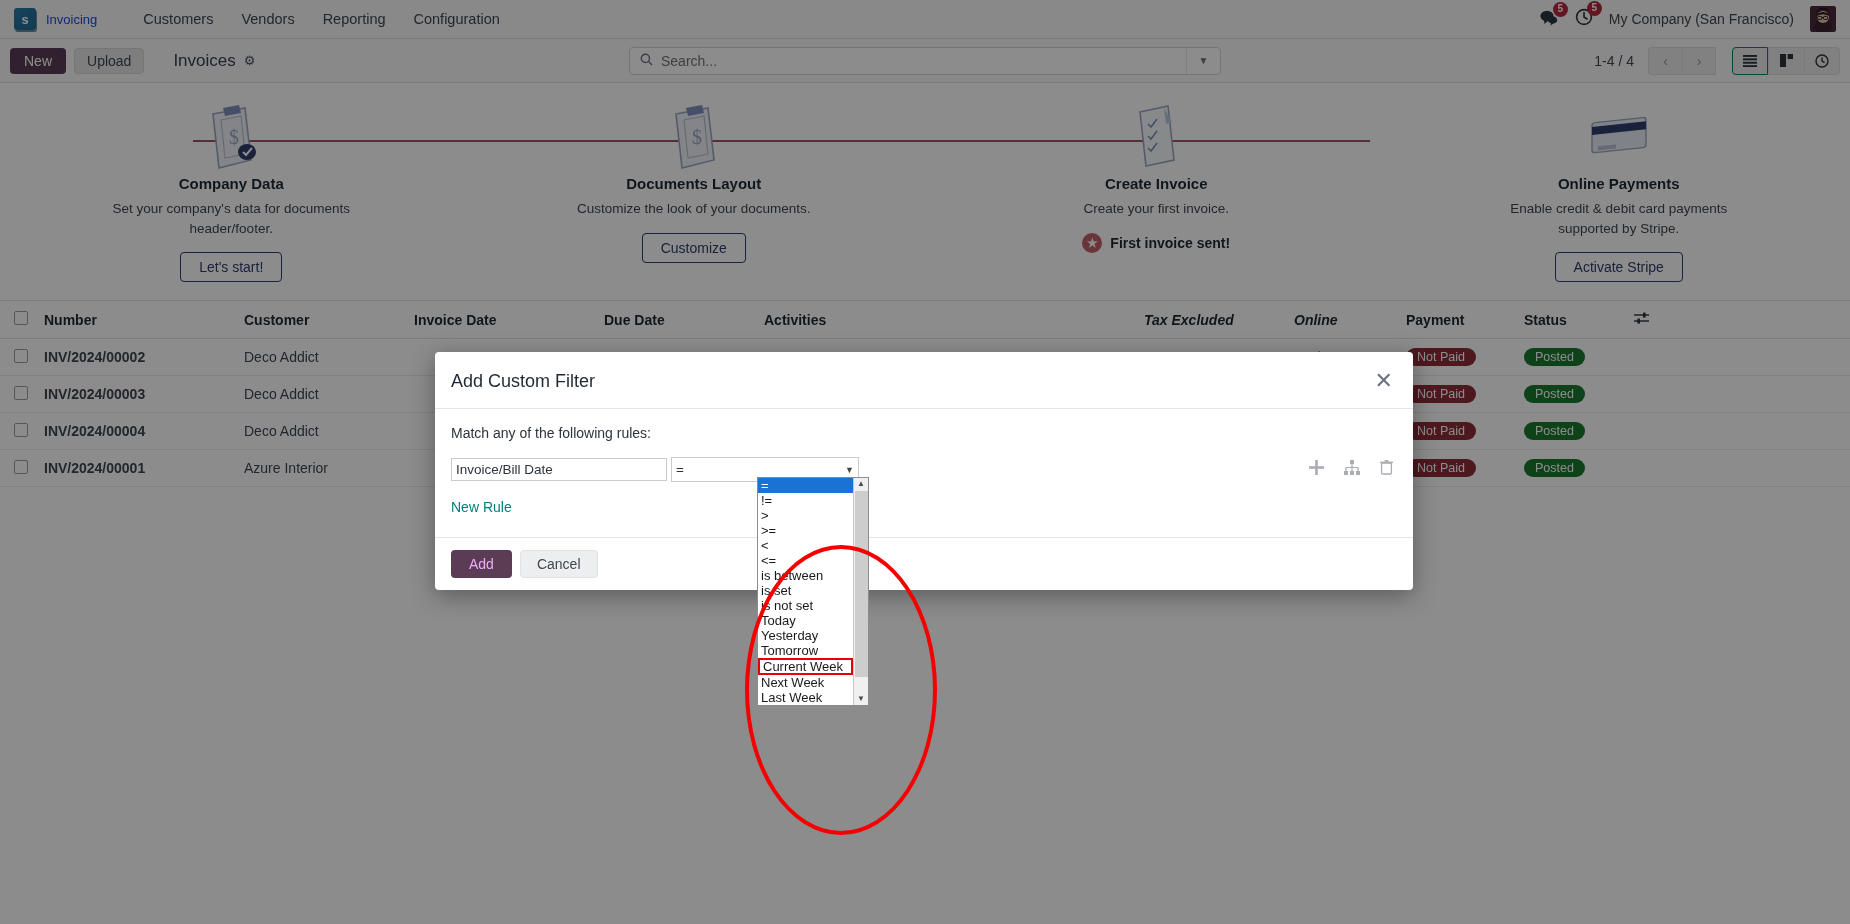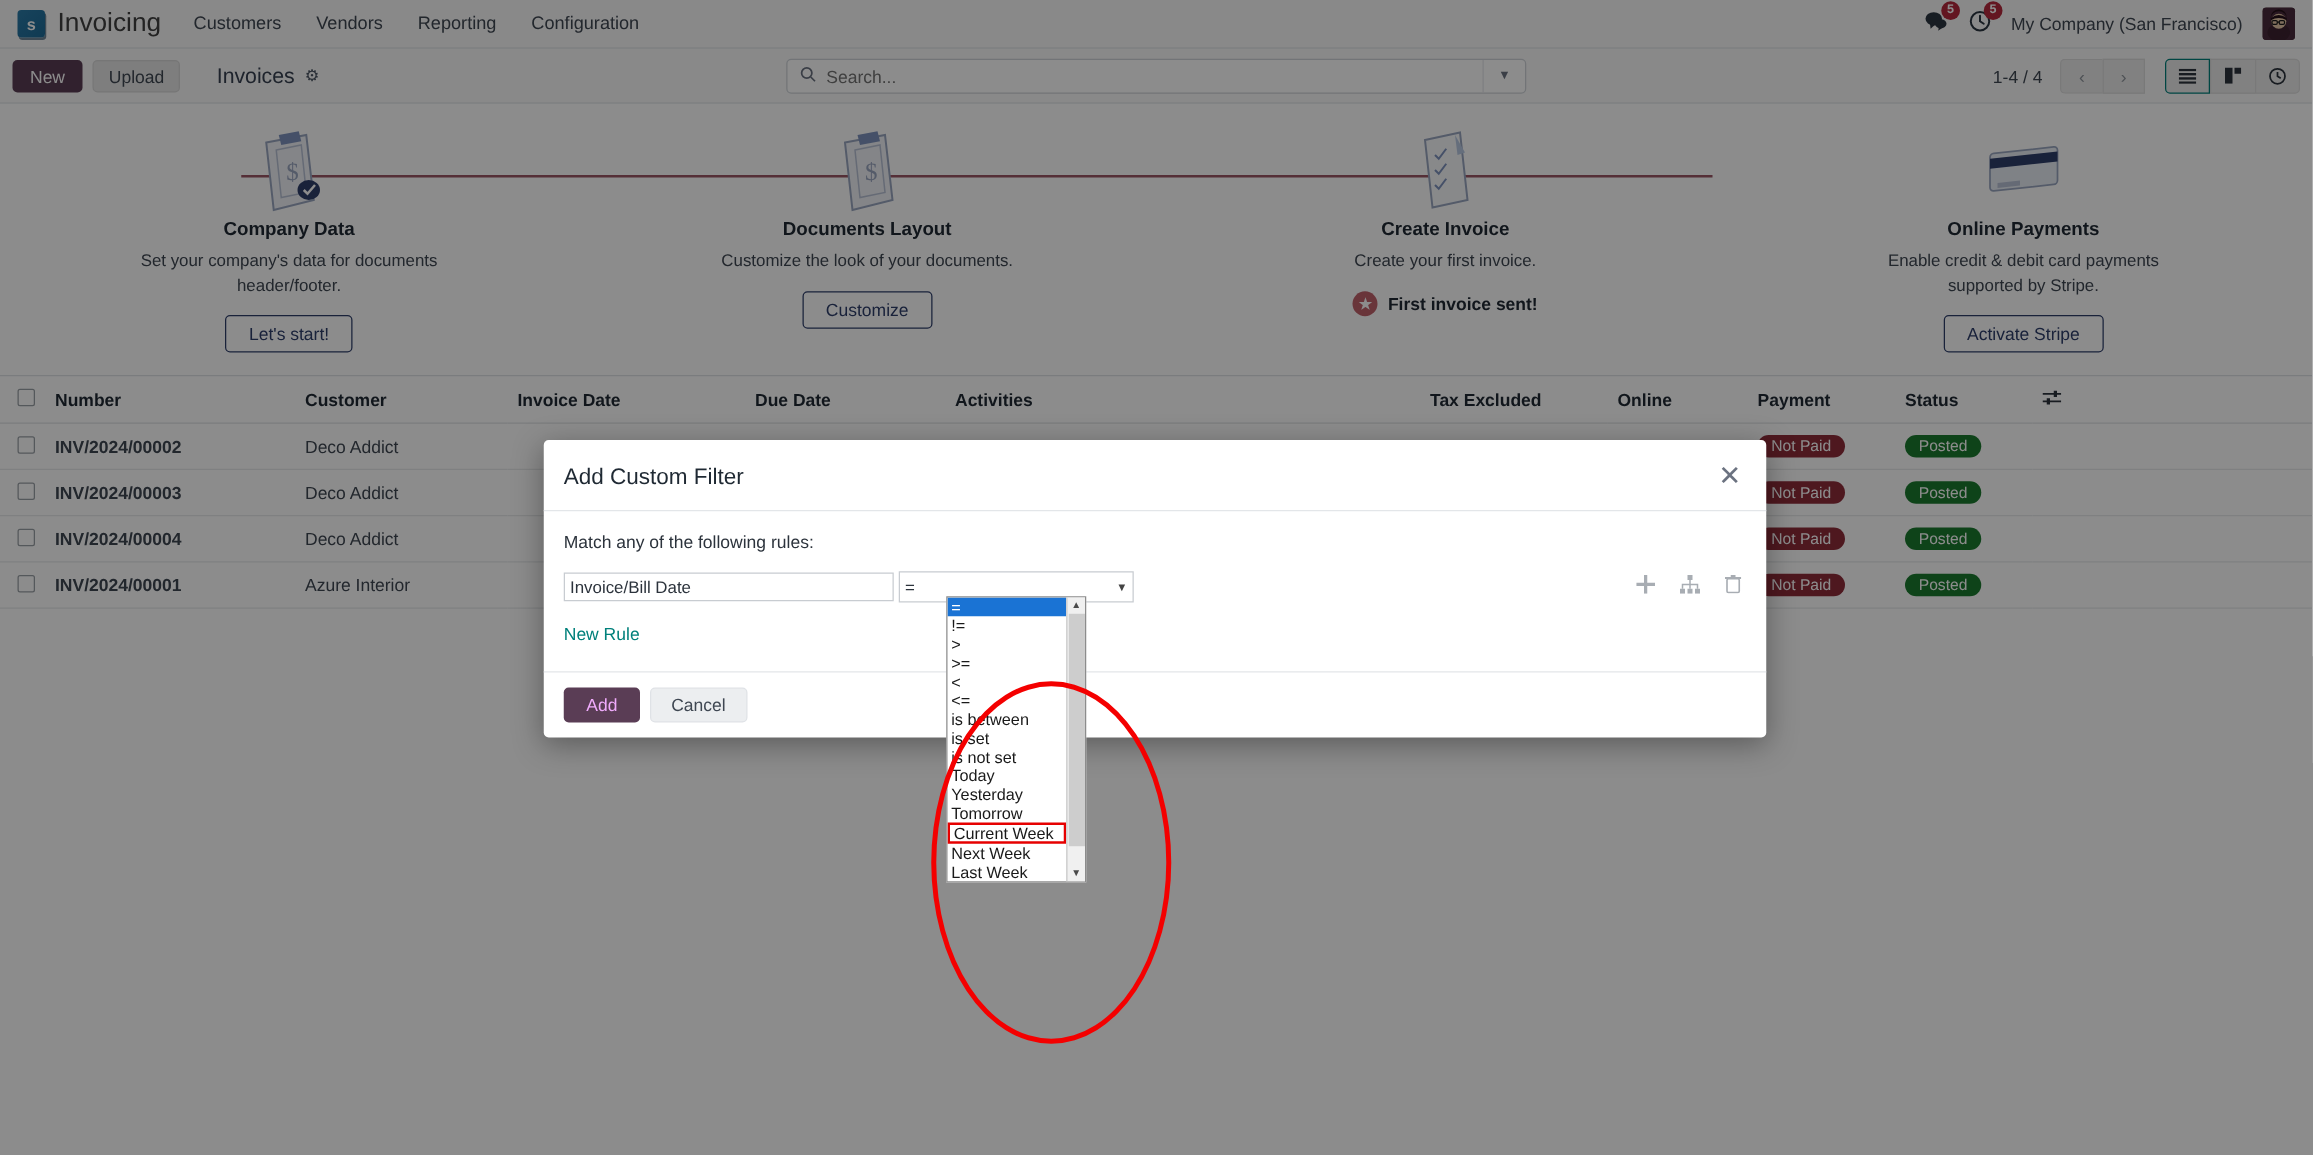--- a/index.html
+++ b/index.html
@@ -34,22 +34,22 @@
   .brand-logo {
     width: 22px; height: 22px;
     background: linear-gradient(135deg, #2b7ba8 0%, #1d6a96 100%);
     border-radius: 3px;
     display: flex; align-items: center; justify-content: center;
     color: #fff; font-weight: bold; font-size: 13px;
     margin: 0 10px 0 6px;
     box-shadow: 1px 2px 0 rgba(20,60,90,0.6);
   }
   .app-name {
-    font-size: 21px; color: #404040; font-weight: 400;
-    margin-right: 12px;
+    font-size: 13px; color: #1d4ed8; font-weight: 400;
+    margin-right: 32px;
   }
   .nav-item {
     font-size: 14.5px; color: #3f4752;
     padding: 0 14px; line-height: 39px;
     cursor: pointer; white-space: nowrap;
   }
   .nav-right {
     margin-left: auto; display: flex; align-items: center; gap: 16px;
     padding-right: 6px;
   }
@@ -176,21 +176,21 @@
     font-size: 14px; color: #1f2933; font-weight: bold;
     text-align: left; padding: 10px 8px; border-bottom: 1px solid #dfe2e6;
     white-space: nowrap;
   }
   table.olist td {
     font-size: 14px; color: #3f4752;
     padding: 9px 8px; border-bottom: 1px solid #e7e9ec;
     white-space: nowrap;
   }
   td.num { font-weight: bold; color: #2c333c; }
-  .ta-r { text-align: right; }
+  .ta-r { text-align: right; font-style: italic; }
   .chk {
     width: 14px; height: 14px; border: 1px solid #9aa0a6;
     border-radius: 2px; background: #fff; display: inline-block; cursor: pointer;
   }
   .pill {
     display: inline-block; border-radius: 11px;
     padding: 2px 11px; font-size: 12.5px; color: #fff; white-space: nowrap;
   }
   .pill-notpaid { background: #8e2c3a; }
   .pill-posted { background: #1a7a2e; }
@@ -216,21 +216,21 @@
   }
   .modal-title { font-size: 18px; color: #1f2933; }
   .modal-x {
     margin-left: auto; font-size: 22px; color: #6b7280;
     cursor: pointer; line-height: 1; font-weight: 300;
   }
   .modal-body { padding: 16px 16px 6px 16px; position: relative; }
   .match-label { font-size: 14px; color: #2c333c; margin-bottom: 16px; }
   .rule-row { display: flex; align-items: center; gap: 0; }
   .field-box {
-    width: 264px; padding: 3px 4px;
+    width: 216px; padding: 3px 4px;
     border: 1px solid #c8ccd1; background: #fff;
     color: #2c333c; font-size: 13.5px;
   }
   .op-select {
     width: 188px; height: 25px; margin-left: 4px;
     border: 1px solid #c8ccd1; background: #fff;
     display: flex; align-items: center; padding: 0 4px;
     font-size: 13.5px; color: #2c333c; cursor: pointer;
   }
   .op-caret { margin-left: auto; font-size: 9px; color: #444; }

